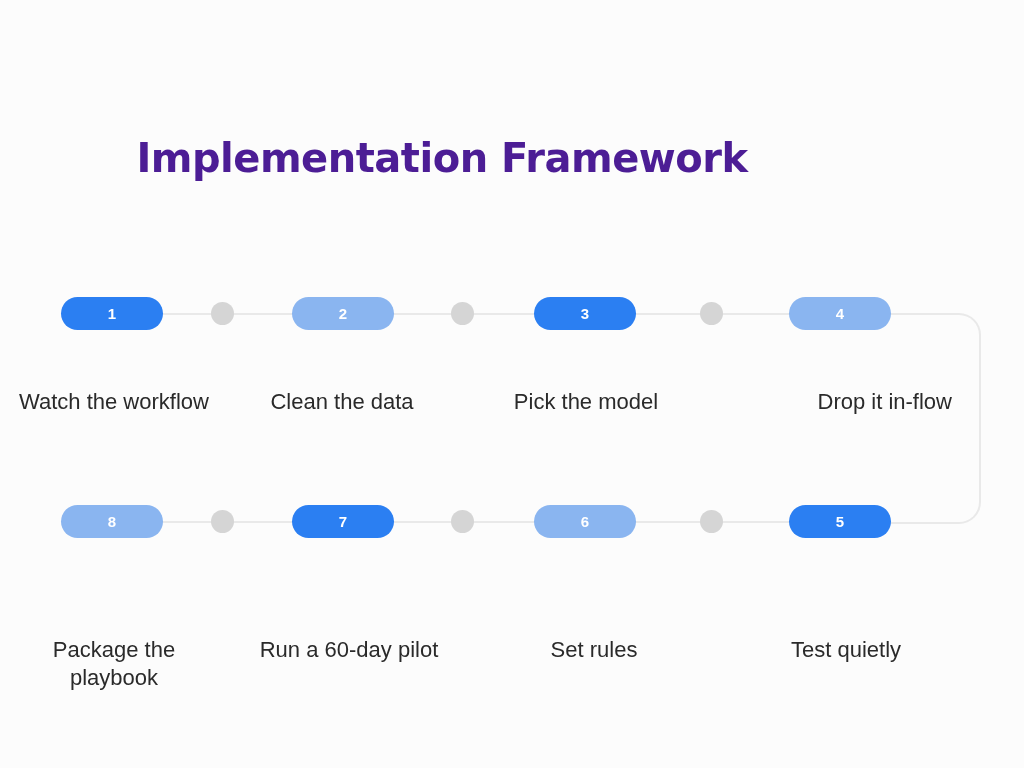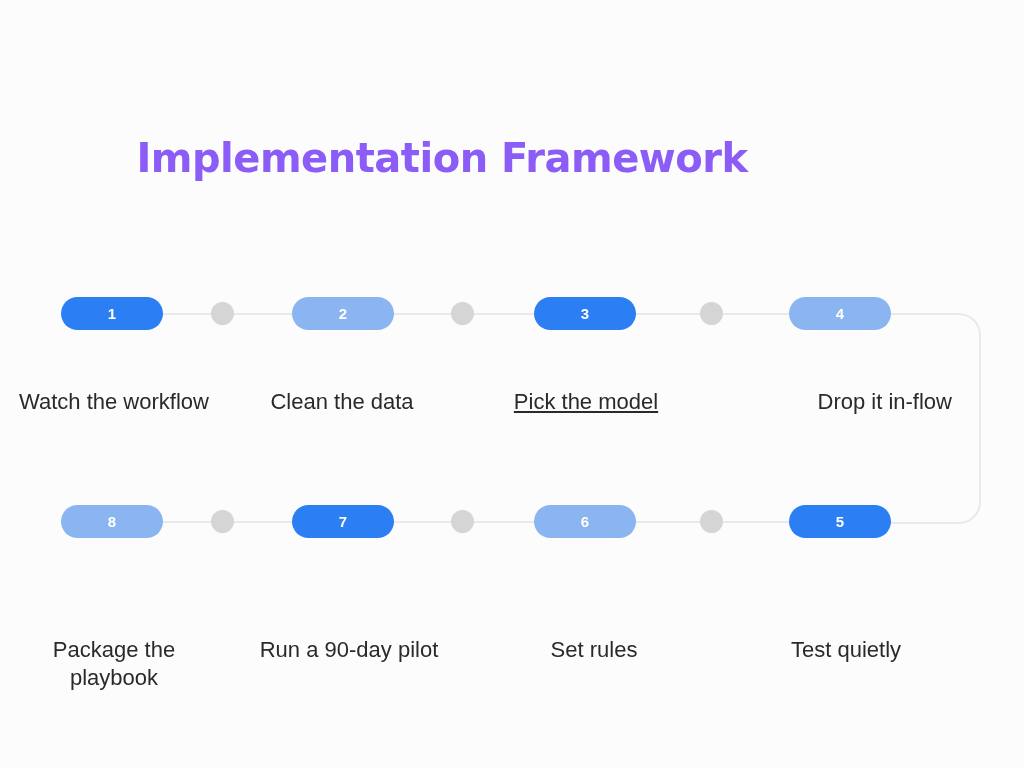--- a/index.html
+++ b/index.html
@@ -12,21 +12,21 @@
   }
   .stage{position:absolute;inset:0;}
 
   .title{
     position:absolute;
     top:108px;left:0;width:884px;
     text-align:center;
     font-size:40px;
     font-weight:800;
     letter-spacing:-0.5px;
-    color:#8b5cf6;
+    color:#4c1d95;
     font-family:"DejaVu Sans","Liberation Sans",sans-serif;
   }
 
   
   .row-line{
     position:absolute;
     left:111px;width:779px;height:2px;
     background:#e9e9e9;
     z-index:1;
   }
@@ -83,21 +83,21 @@
     font-size:22px;
     font-weight:300;
     line-height:28px;
     color:#2a2a2a;
     z-index:3;
   }
   .step-label.r1{top:388px;}
   .step-label.r2{top:636px;}
   .lbl-1{left:14px;width:200px;}
   .lbl-2{left:232px;width:220px;}
-  .lbl-3{left:476px;width:220px;text-decoration:underline;}
+  .lbl-3{left:476px;width:220px;}
   .lbl-4{left:730px;width:222px;text-align:right;}
   .lbl-8{left:14px;width:200px;}
   .lbl-7{left:239px;width:220px;}
   .lbl-6{left:484px;width:220px;}
   .lbl-5{left:735px;width:222px;}
 </style>
 </head>
 <body>
 
 <div class="stage">
@@ -125,17 +125,17 @@
   <div class="pill dark r2 c2">7</div>
   <div class="pill light r2 c3">6</div>
   <div class="pill dark r2 c4">5</div>
 
   <div class="step-label r1 lbl-2">Clean the data</div>
   <div class="step-label r1 lbl-1">Watch the workflow</div>
   <div class="step-label r1 lbl-3">Pick the model</div>
   <div class="step-label r1 lbl-4">Drop it in-flow</div>
 
   <div class="step-label r2 lbl-8">Package the playbook</div>
-  <div class="step-label r2 lbl-7">Run a 90-day pilot</div>
+  <div class="step-label r2 lbl-7">Run a 60-day pilot</div>
   <div class="step-label r2 lbl-6">Set rules</div>
   <div class="step-label r2 lbl-5">Test quietly</div>
 
 </div>
 
 </body></html>

